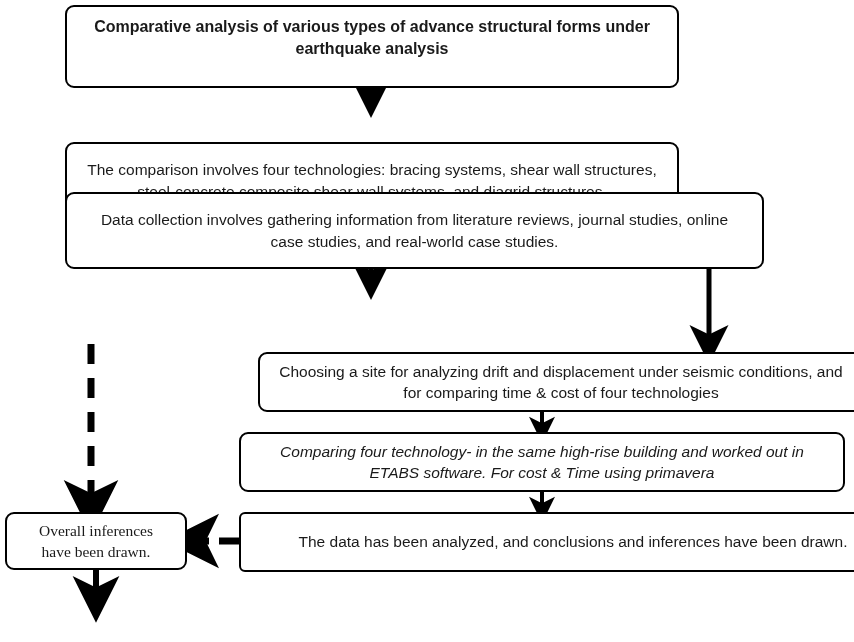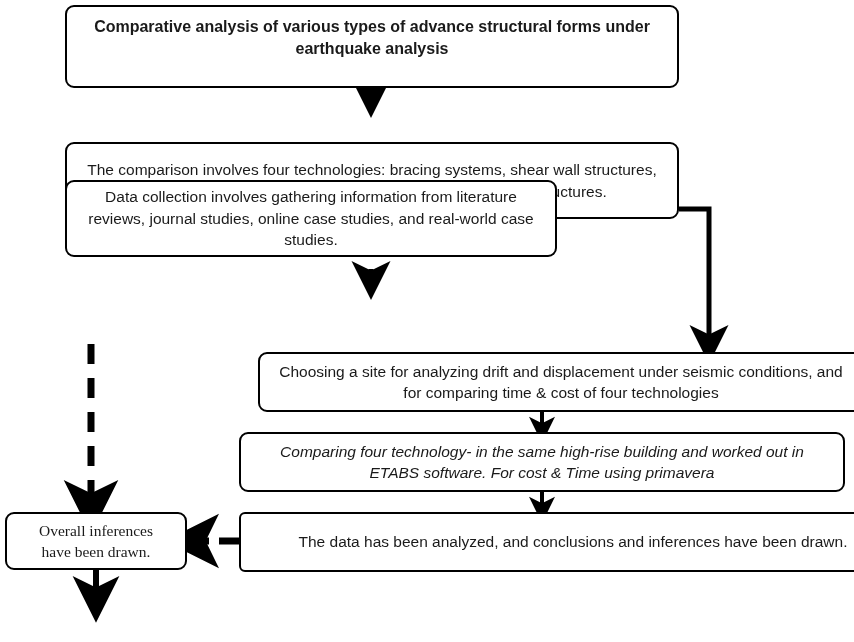--- a/index.html
+++ b/index.html
@@ -84,21 +84,21 @@
 
     <line x1="96" y1="570" x2="96" y2="600" stroke="#000000" stroke-width="6" marker-end="url(#ah)"></line>
   </svg>
 
   <div class="node bold" id="n0" style="left: 65px; top: 5px; width: 614px; height: 83px;">
     <span class="txt">Comparative analysis of various types of advance structural forms under earthquake analysis</span>
   </div>
   <div class="node" id="n1" style="left: 65px; top: 101px; width: 614px; height: 77px; margin-top: 41px;">
     <span class="txt">The comparison involves four technologies: bracing systems, shear wall structures, steel-concrete composite shear wall systems, and diagrid structures.</span>
   </div>
-  <div class="node" id="n2" style="left: 65px; top: 180px; width: 492px; height: 77px;">
+  <div class="node" id="n2" style="left: 65px; top: 192px; width: 699px; height: 77px;">
     <span class="txt">Data collection involves gathering information from literature reviews, journal studies, online case studies, and real-world case studies.</span>
   </div>
   <div class="node" id="n4" style="left: 246px; top: 352px; width: 606px; height: 60px; margin-left: 12px;">
     <span class="txt">Choosing a site for analyzing drift and displacement under seismic conditions, and for comparing time &amp; cost of four technologies</span>
   </div>
   <div class="node" id="n5" style="left: 239px; top: 432px; width: 606px; height: 60px; font-style: italic;">
     <span class="txt">Comparing four technology- in the same high-rise building and worked out in ETABS software. For cost &amp; Time using primavera</span>
   </div>
   <div class="node" id="n6" style="left: 239px; top: 512px; width: 668px; height: 60px; border-radius: 6px;">
     <span class="txt">The data has been analyzed, and conclusions and inferences have been drawn.</span>

